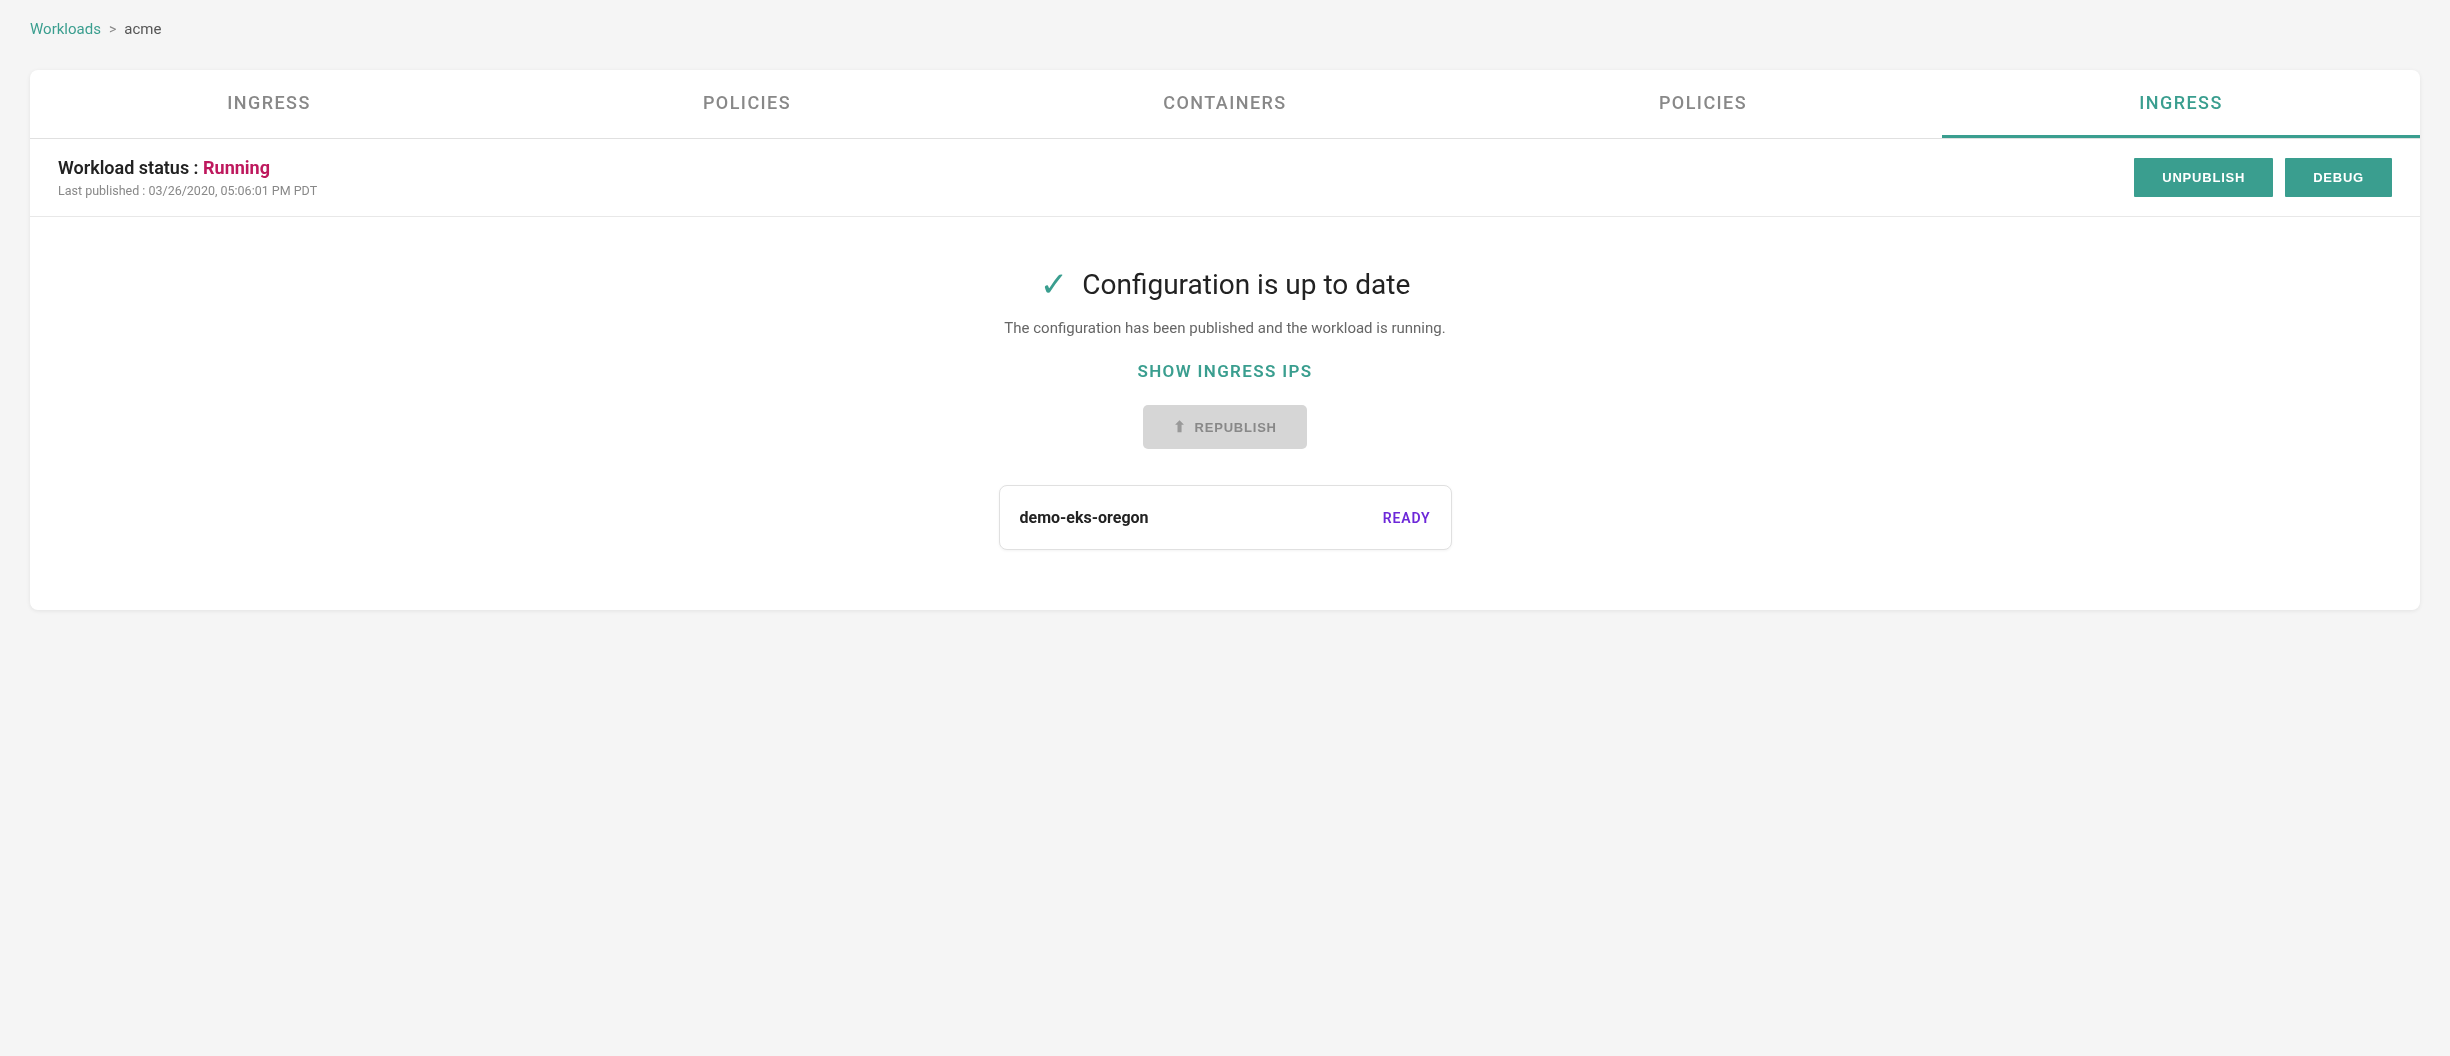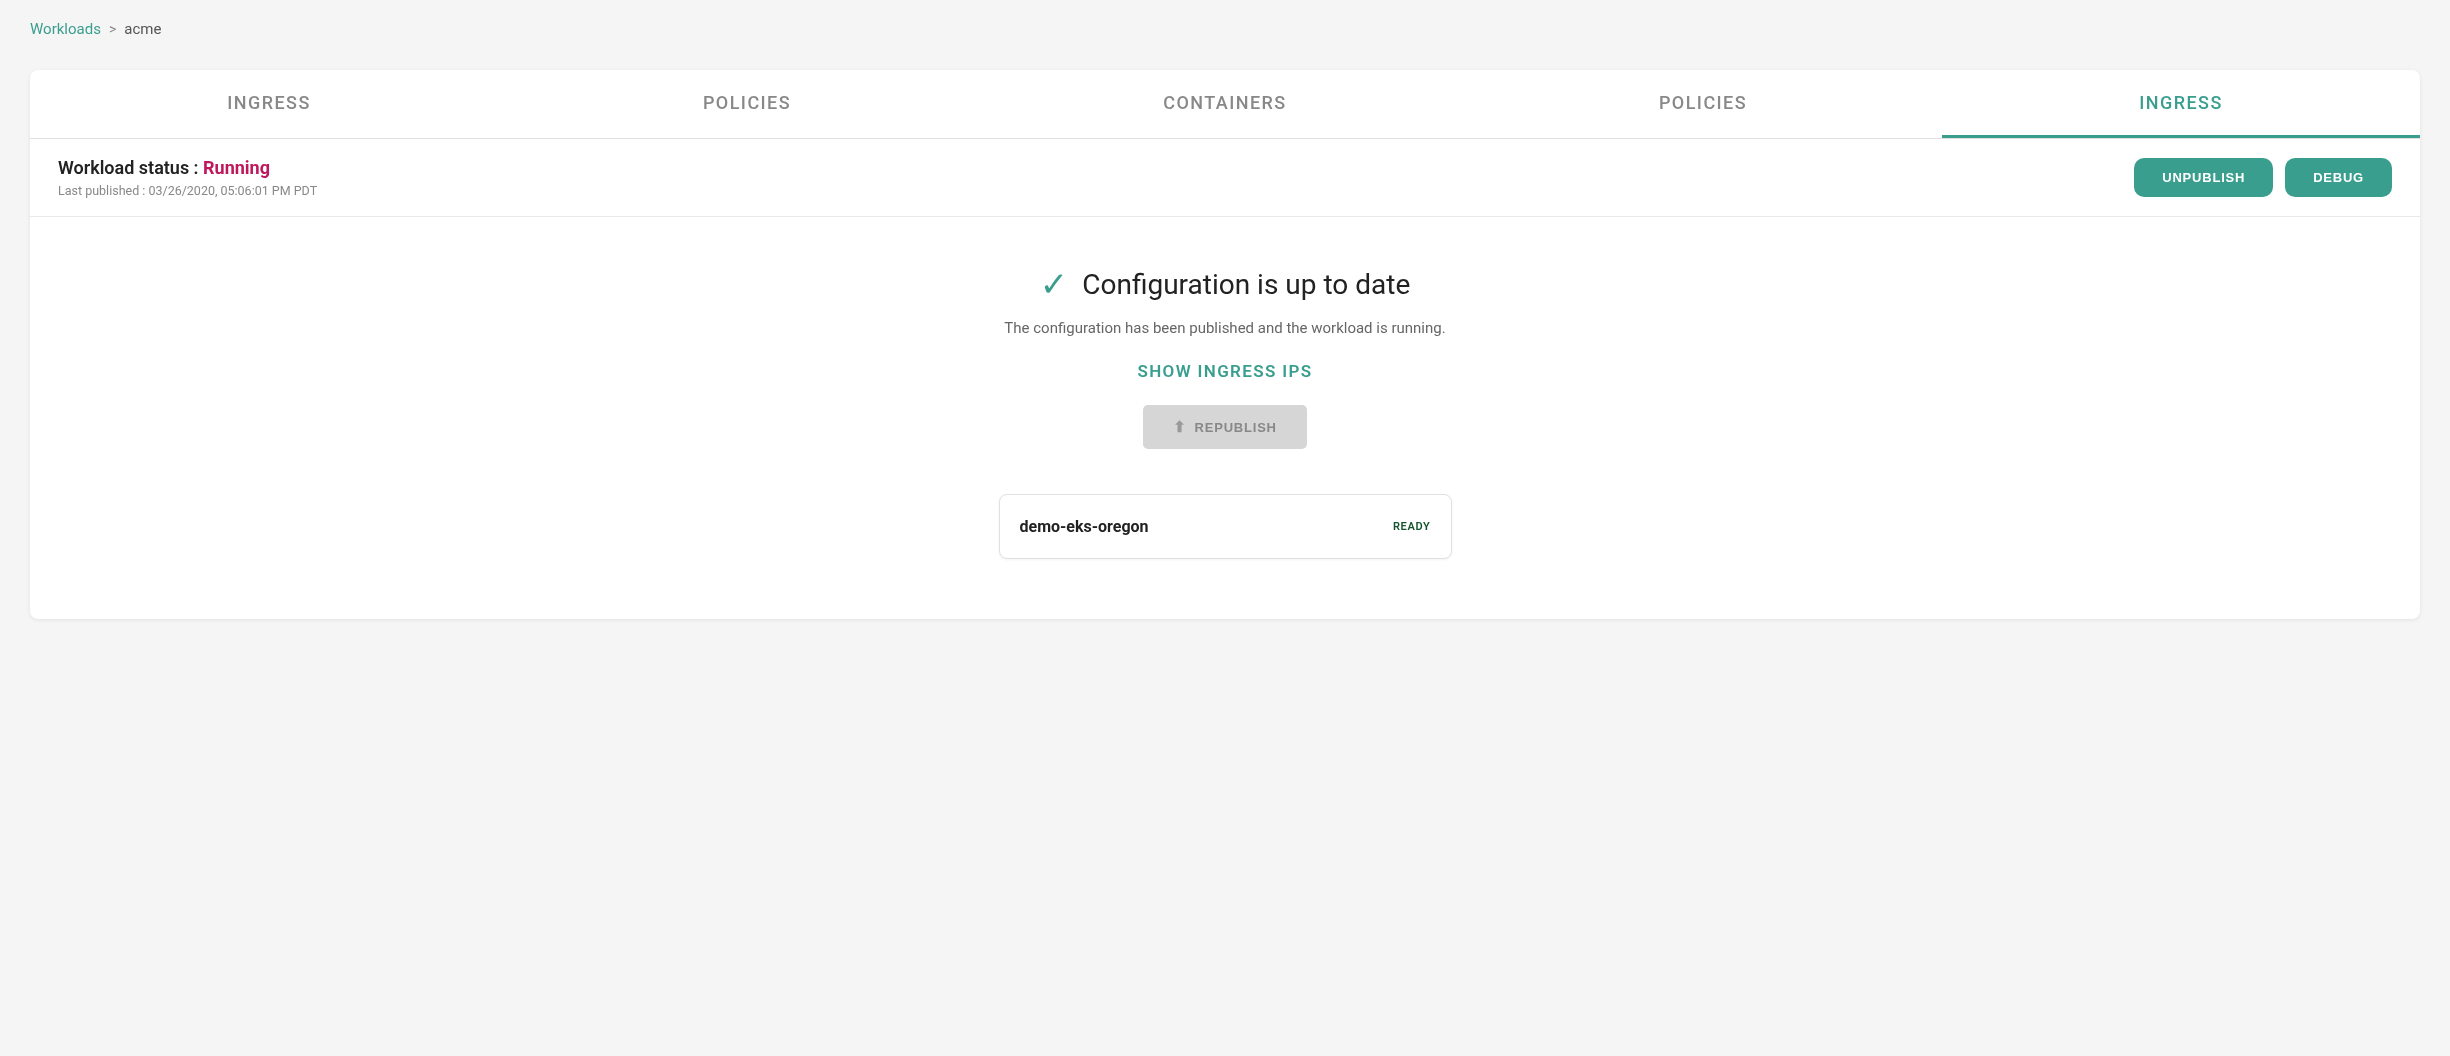--- a/index.html
+++ b/index.html
@@ -98,21 +98,21 @@
     }
 
     .status-actions {
       display: flex;
       gap: 12px;
     }
 
     .btn {
       padding: 12px 28px;
       border: none;
-      border-radius: 10px;
+      border-radius: 1px;
       font-size: 13px;
       font-weight: 600;
       letter-spacing: 0.06em;
       cursor: pointer;
       transition: background 0.2s;
     }
 
     .btn-teal {
       background: #3a9e8f;
       color: #fff;
@@ -186,34 +186,33 @@
     .deployment-card {
       background: #fff;
       border: 1px solid #e0e0e0;
       border-radius: 8px;
       padding: 22px 20px;
       display: flex;
       align-items: center;
       justify-content: space-between;
       width: 453px;
       box-shadow: 0 1px 3px rgba(0,0,0,0.05);
-      margin-top: 9px;
     }
 
     .deployment-name {
       font-size: 16px;
       font-weight: 700;
       color: #222;
     }
 
     .deployment-status {
-      font-size: 11px;
+      font-size: 14px;
       font-weight: 600;
       letter-spacing: 0.06em;
-      color: #14532d;
+      color: #6d28d9;
     }
   </style>
 </head>
 <body>
 
 <div class="breadcrumb">
   <a class="breadcrumb-link">Workloads</a>
   <span class="breadcrumb-separator">&gt;</span>
   <span class="breadcrumb-current">acme</span>
 </div>

